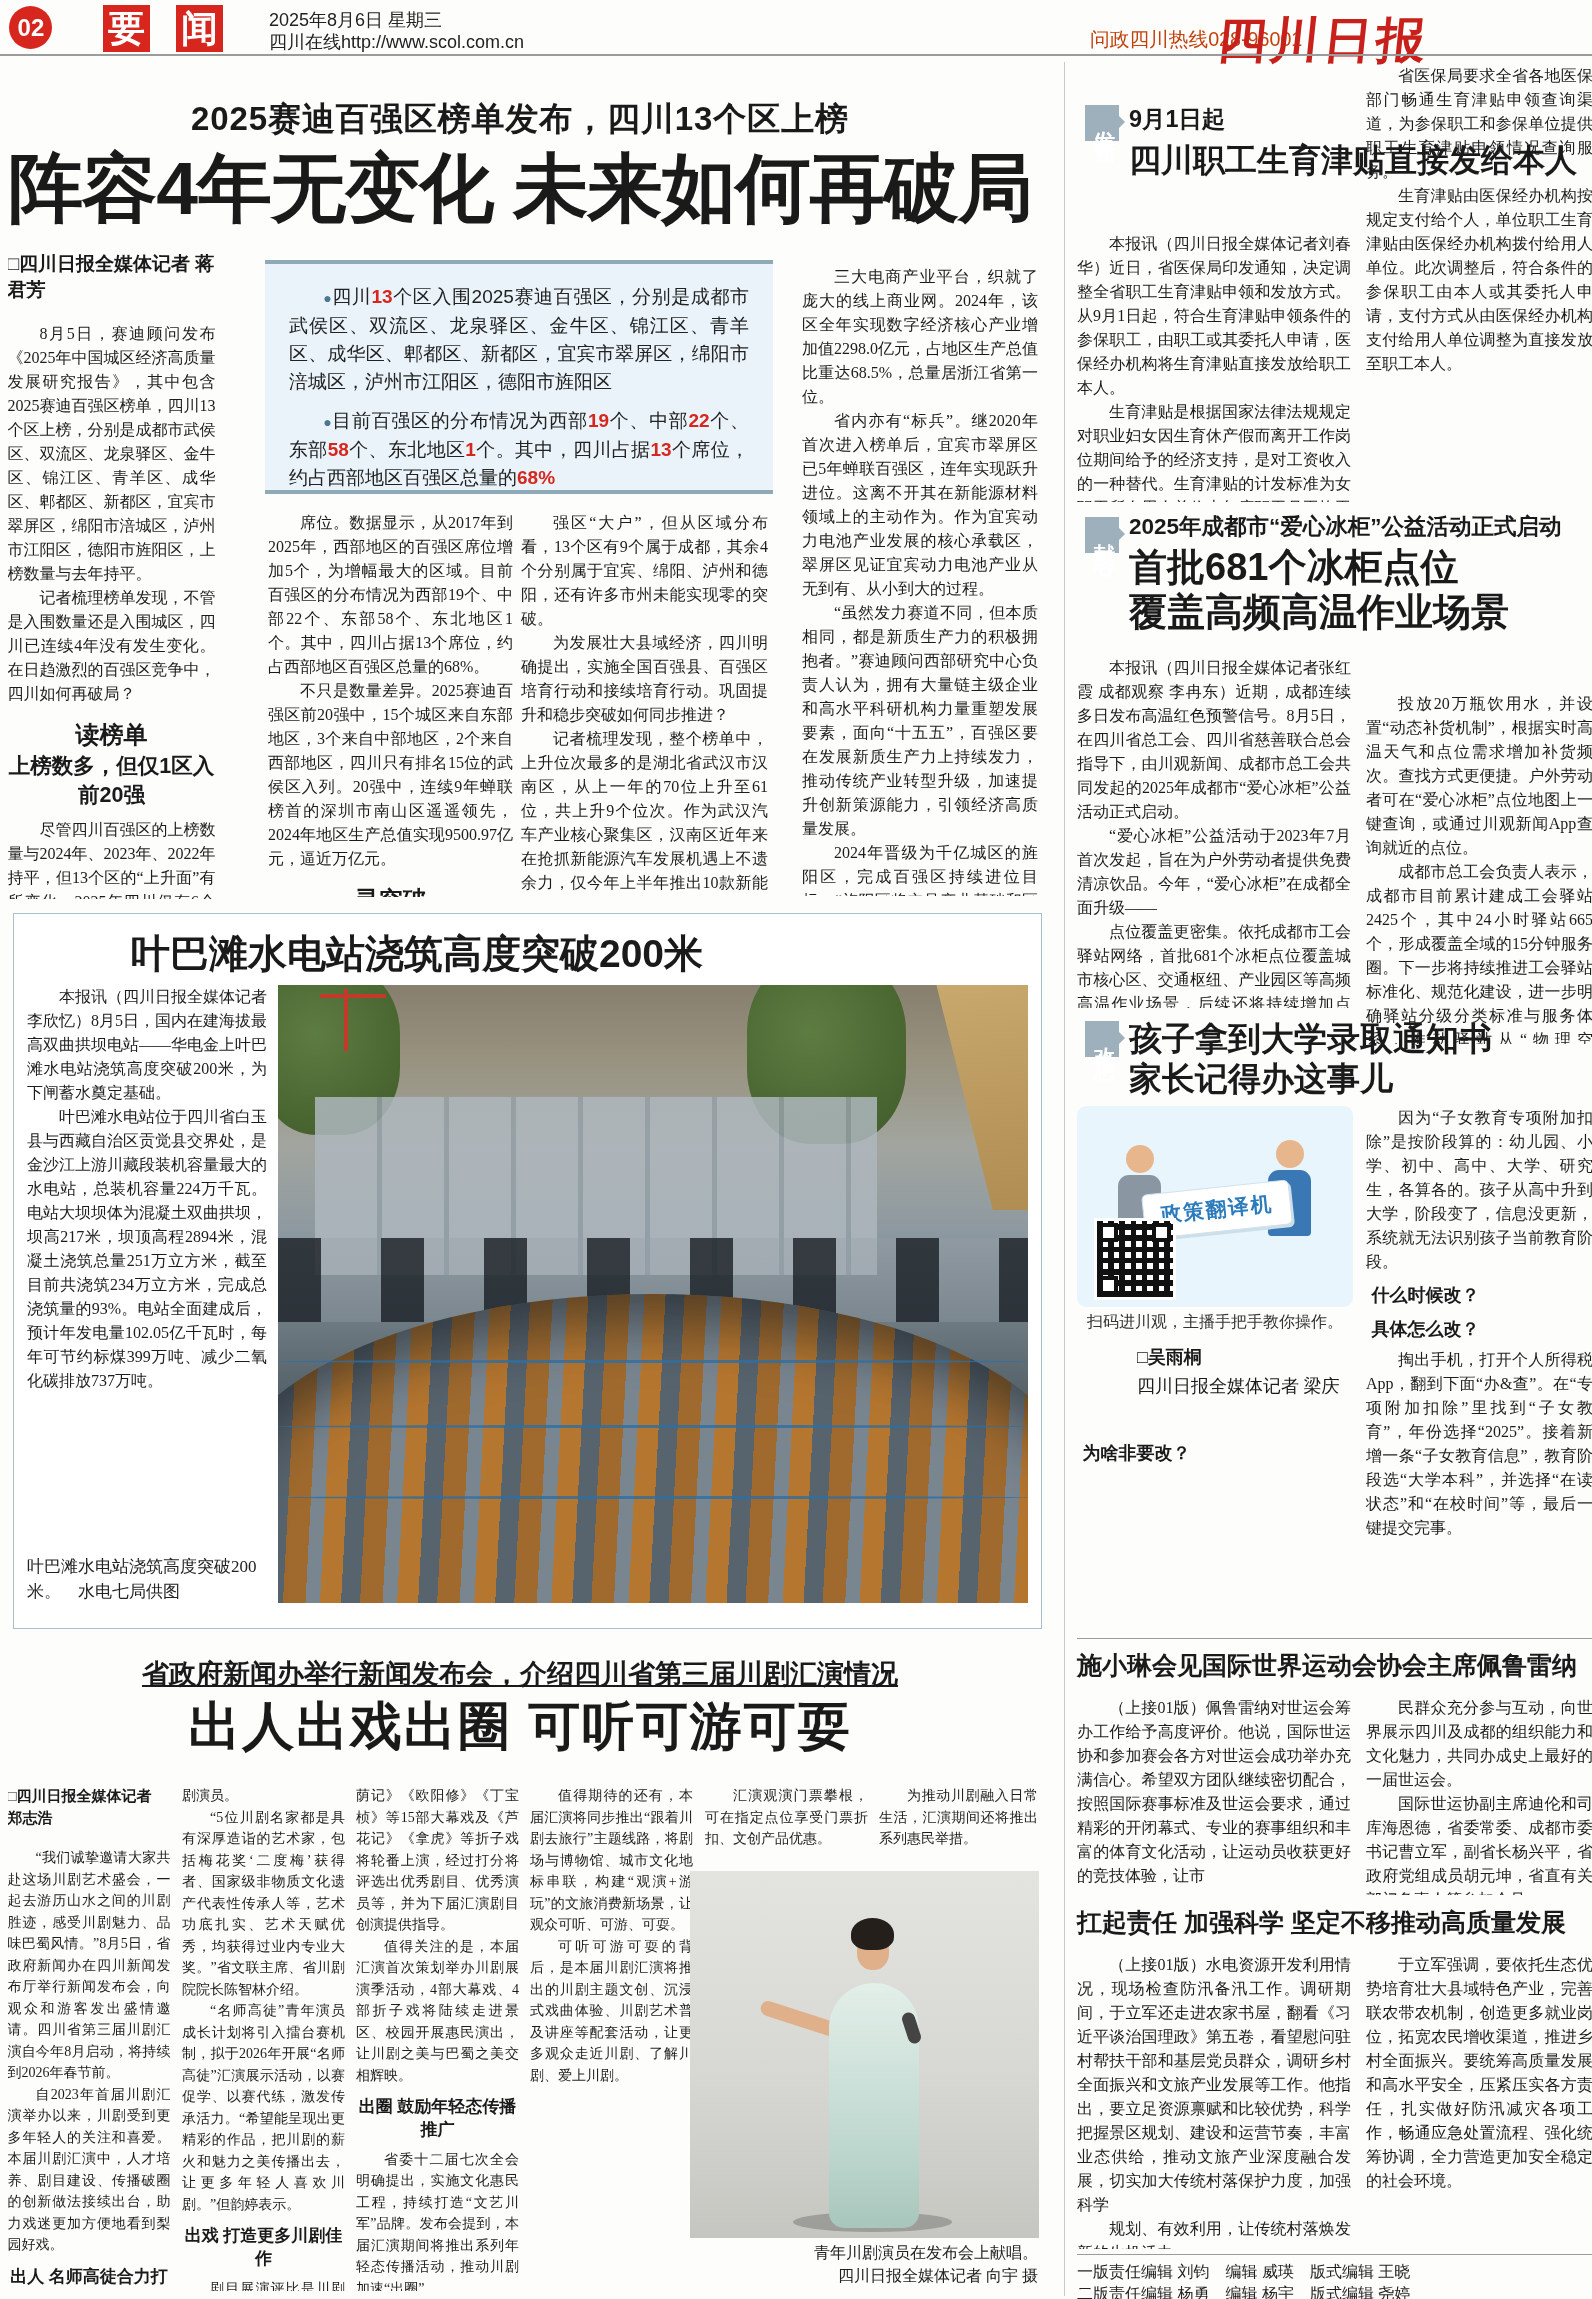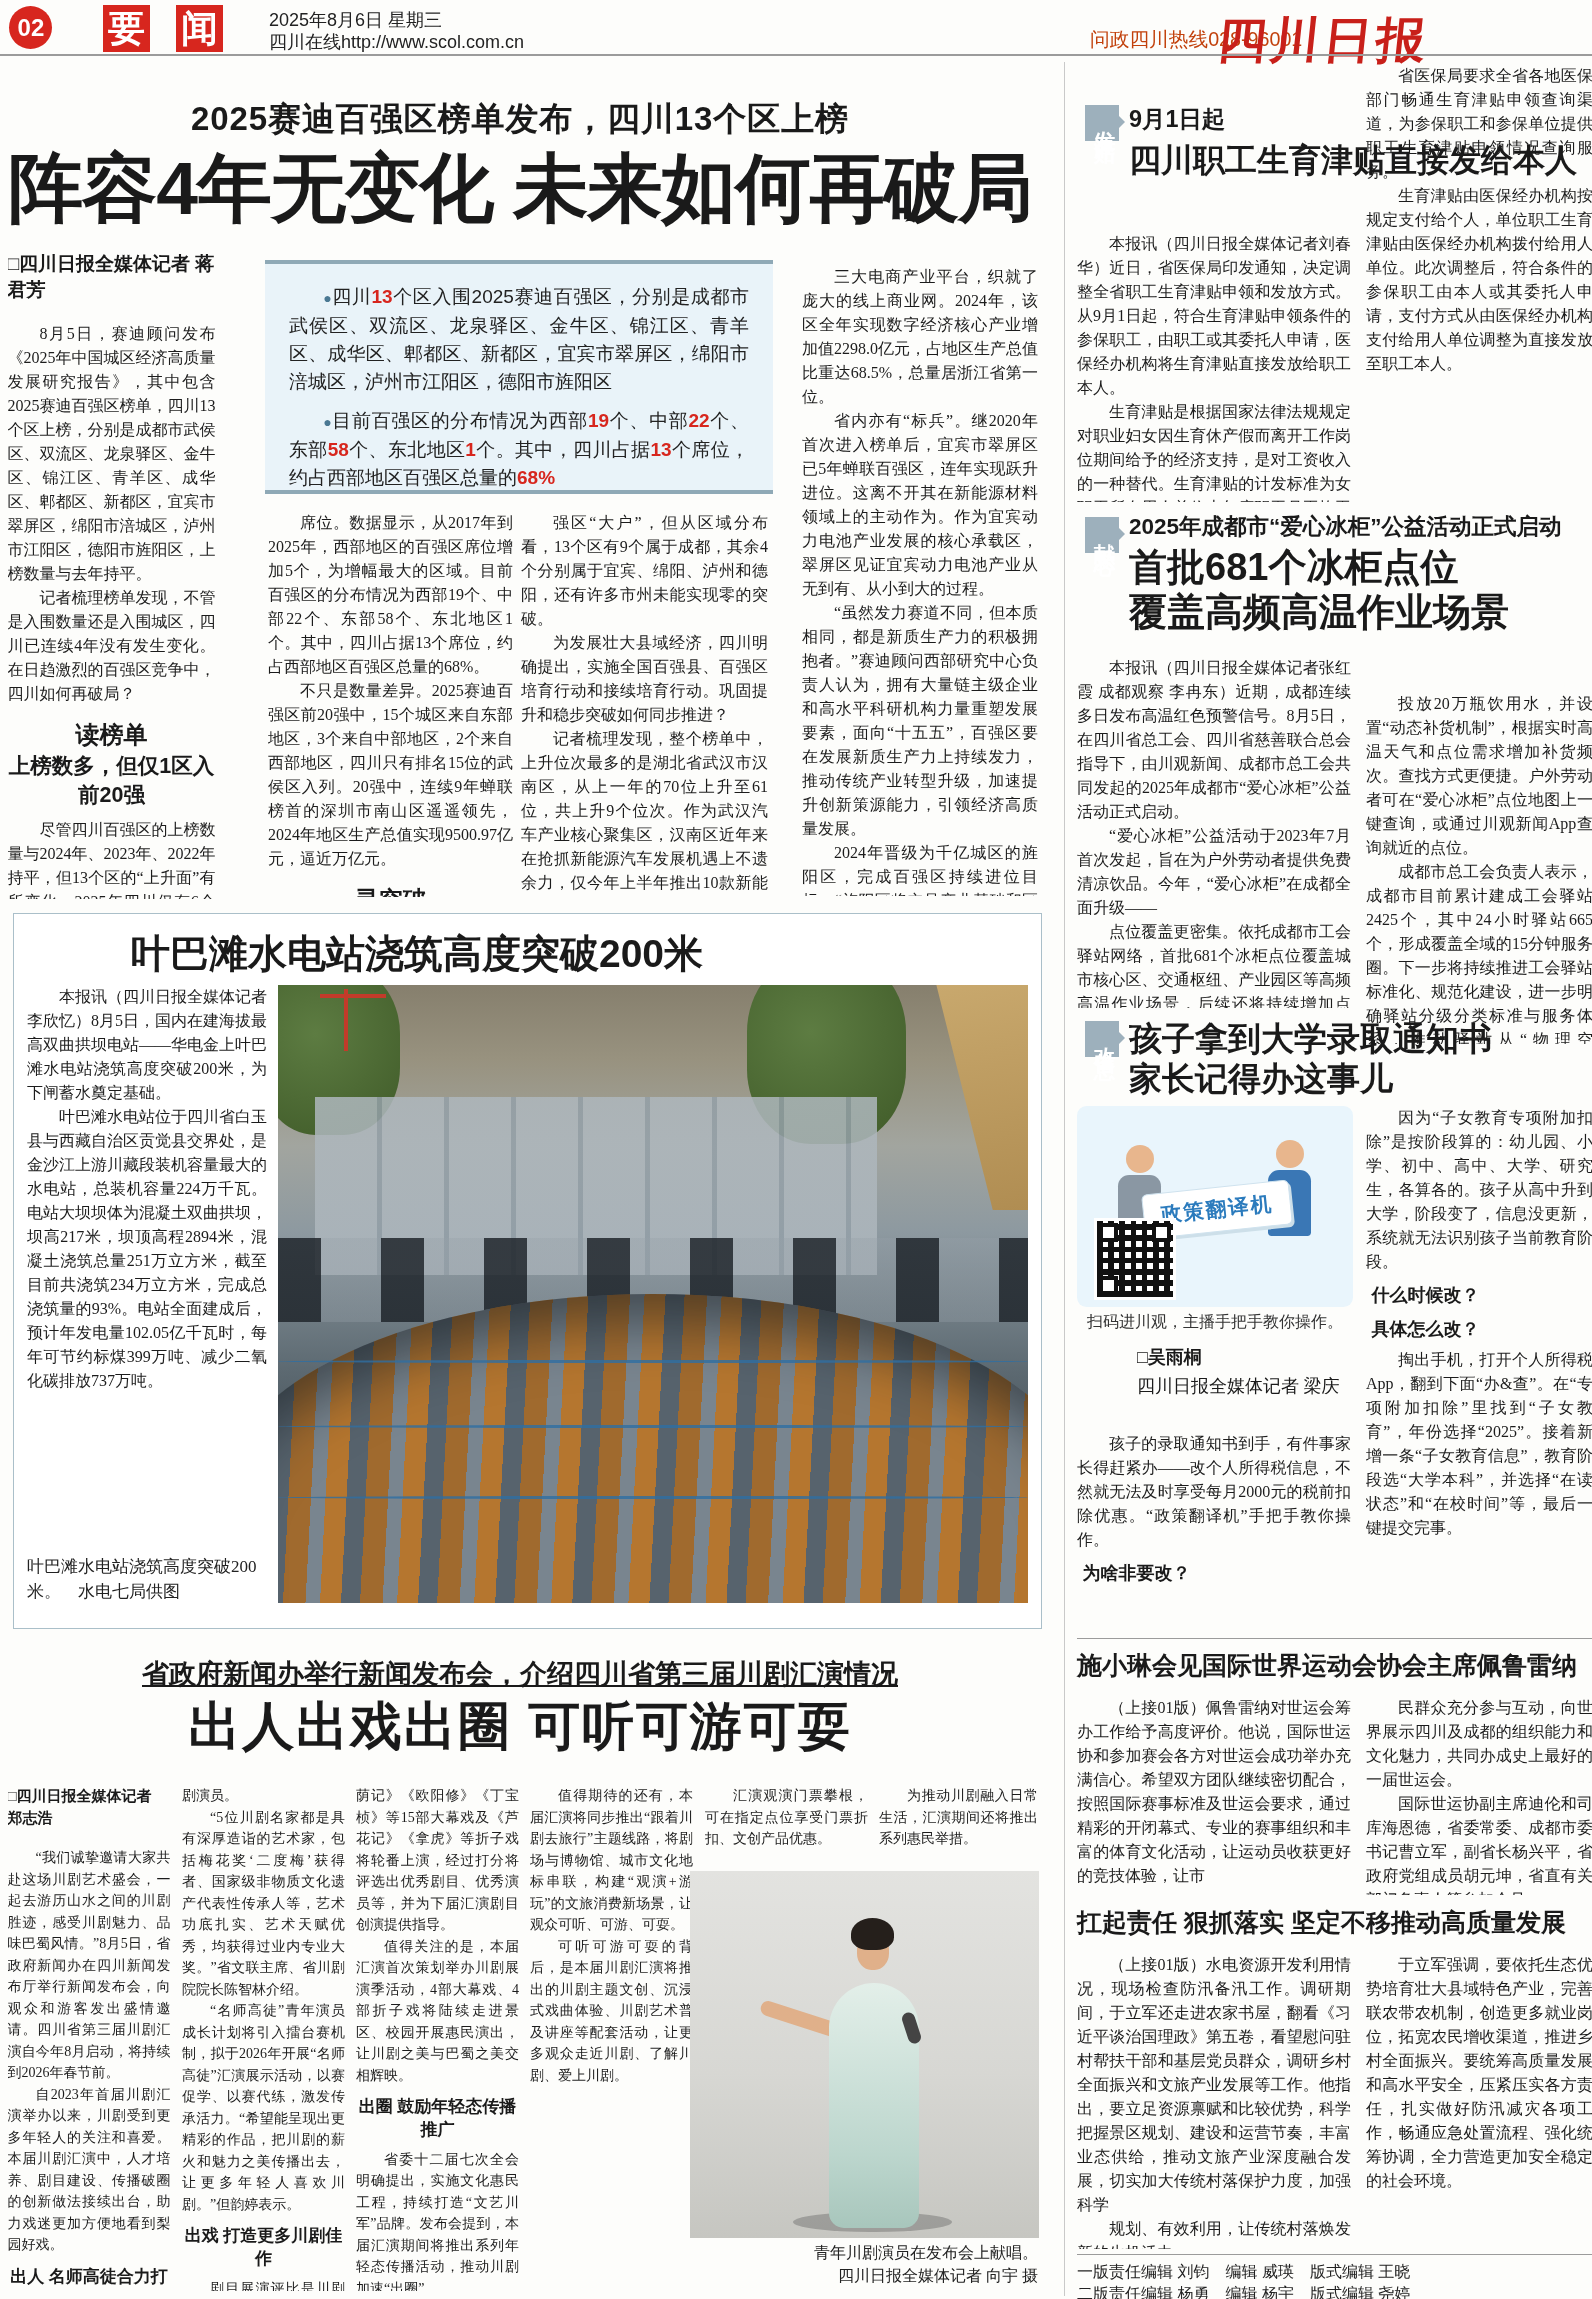--- a/index.html
+++ b/index.html
@@ -274,42 +274,41 @@
     </div>
     <div class="qr">
       <i style="left:1.9px;top:1.9px;"></i>
       <i style="right:1.9px;top:1.9px;"></i>
       <i style="left:1.9px;bottom:1.9px;"></i>
     </div>
     <div class="qr-cap">扫码进川观，主播手把手教你操作。</div>
     <div class="gx-credit" style="top:1345px;">□吴雨桐</div>
     <div class="gx-credit" style="top:1374px;font-weight:normal;">四川日报全媒体记者 梁庆</div>
     <div class="col r-colA" style="top:1432px;height:204px;">
-      <p class="bp">孩子的录取通知书到手，有件事家长得赶紧办——改个人所得税信息，不然就无法及时享受每月2000元的税前扣除优惠。“政策翻译机”手把手教你操作。</p>
       <div class="r-sub">为啥非要改？</div>
     </div>
     <div class="col r-colB" style="top:1106px;height:530px;">
       <p class="bp">因为“子女教育专项附加扣除”是按阶段算的：幼儿园、小学、初中、高中、大学、研究生，各算各的。孩子从高中升到大学，阶段变了，信息没更新，系统就无法识别孩子当前教育阶段。</p>
       <div class="r-sub">什么时候改？</div>
       <div class="r-sub">具体怎么改？</div>
       <p class="bp">掏出手机，打开个人所得税App，翻到下面“办&amp;查”。在“专项附加扣除”里找到“子女教育”，年份选择“2025”。接着新增一条“子女教育信息”，教育阶段选“大学本科”，并选择“在读状态”和“在校时间”等，最后一键提交完事。</p>
 
     </div>
 
     <div class="rule" style="left:1077px;top:1638px;width:515px;height:0.9px;background:#9b9b9b;"></div>
     <div class="full-h" style="top:1649px;">施小琳会见国际世界运动会协会主席佩鲁雷纳</div>
     <div class="col r-colA" style="top:1696px;height:199px;">
         <p class="bp">（上接01版）佩鲁雷纳对世运会筹办工作给予高度评价。他说，国际世运协和参加赛会各方对世运会成功举办充满信心。希望双方团队继续密切配合，按照国际赛事标准及世运会要求，通过精彩的开闭幕式、专业的赛事组织和丰富的体育文化活动，让运动员收获更好的竞技体验，让市</p>
       </div>
     <div class="col r-colB" style="top:1696px;height:199px;">
         <p class="bp">民群众充分参与互动，向世界展示四川及成都的组织能力和文化魅力，共同办成史上最好的一届世运会。</p>
         <p class="bp">国际世运协副主席迪伦和司库海恩德，省委常委、成都市委书记曹立军，副省长杨兴平，省政府党组成员胡元坤，省直有关部门负责人等参加会见。</p>
       </div>
 
-    <div class="full-h" style="top:1906px;">扛起责任  狠抓落实  坚定不移推动高质量发展</div>
+    <div class="full-h" style="top:1906px;">扛起责任  加强科学  坚定不移推动高质量发展</div>
     <div class="col r-colA" style="top:1953px;height:296px;">
         <p class="bp">（上接01版）水电资源开发利用情况，现场检查防汛备汛工作。调研期间，于立军还走进农家书屋，翻看《习近平谈治国理政》第五卷，看望慰问驻村帮扶干部和基层党员群众，调研乡村全面振兴和文旅产业发展等工作。他指出，要立足资源禀赋和比较优势，科学把握景区规划、建设和运营节奏，丰富业态供给，推动文旅产业深度融合发展，切实加大传统村落保护力度，加强科学</p>
         <p class="bp">规划、有效利用，让传统村落焕发新的生机活力。</p>
       </div>
     <div class="col r-colB" style="top:1953px;height:296px;">
         <p class="bp">于立军强调，要依托生态优势培育壮大县域特色产业，完善联农带农机制，创造更多就业岗位，拓宽农民增收渠道，推进乡村全面振兴。要统筹高质量发展和高水平安全，压紧压实各方责任，扎实做好防汛减灾各项工作，畅通应急处置流程、强化统筹协调，全力营造更加安全稳定的社会环境。</p>
       </div>
 
     <div class="rule" style="left:1077px;top:2254px;width:515px;height:0.9px;background:#9b9b9b;"></div>
     <div class="credits" style="top:2262px;">一版责任编辑 刘钧　编辑 威瑛　版式编辑 王晓</div>

